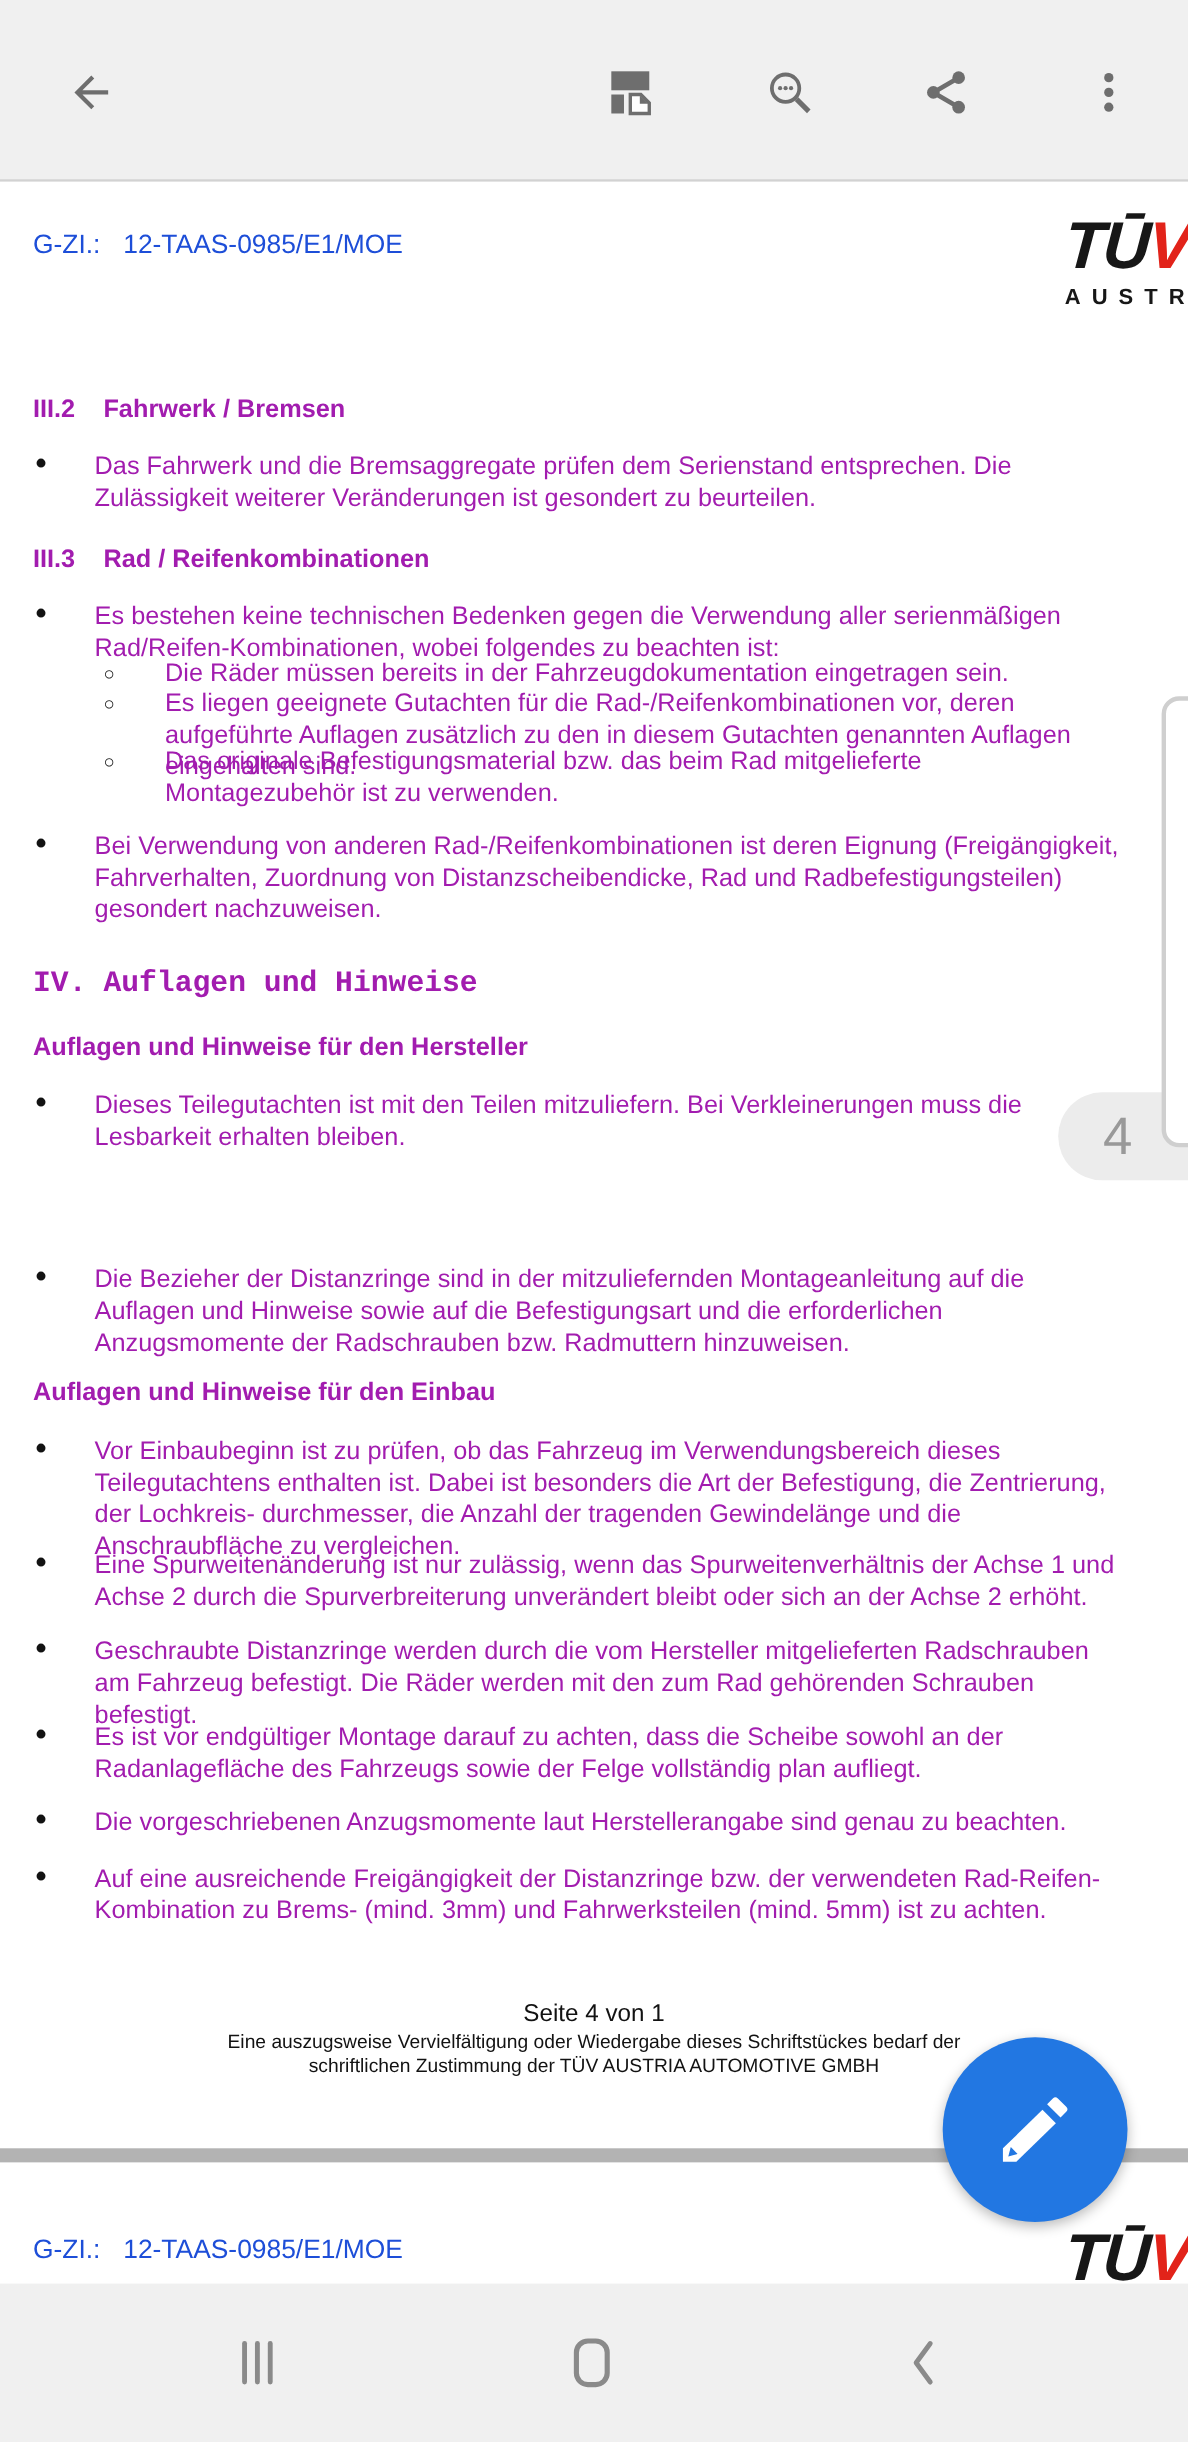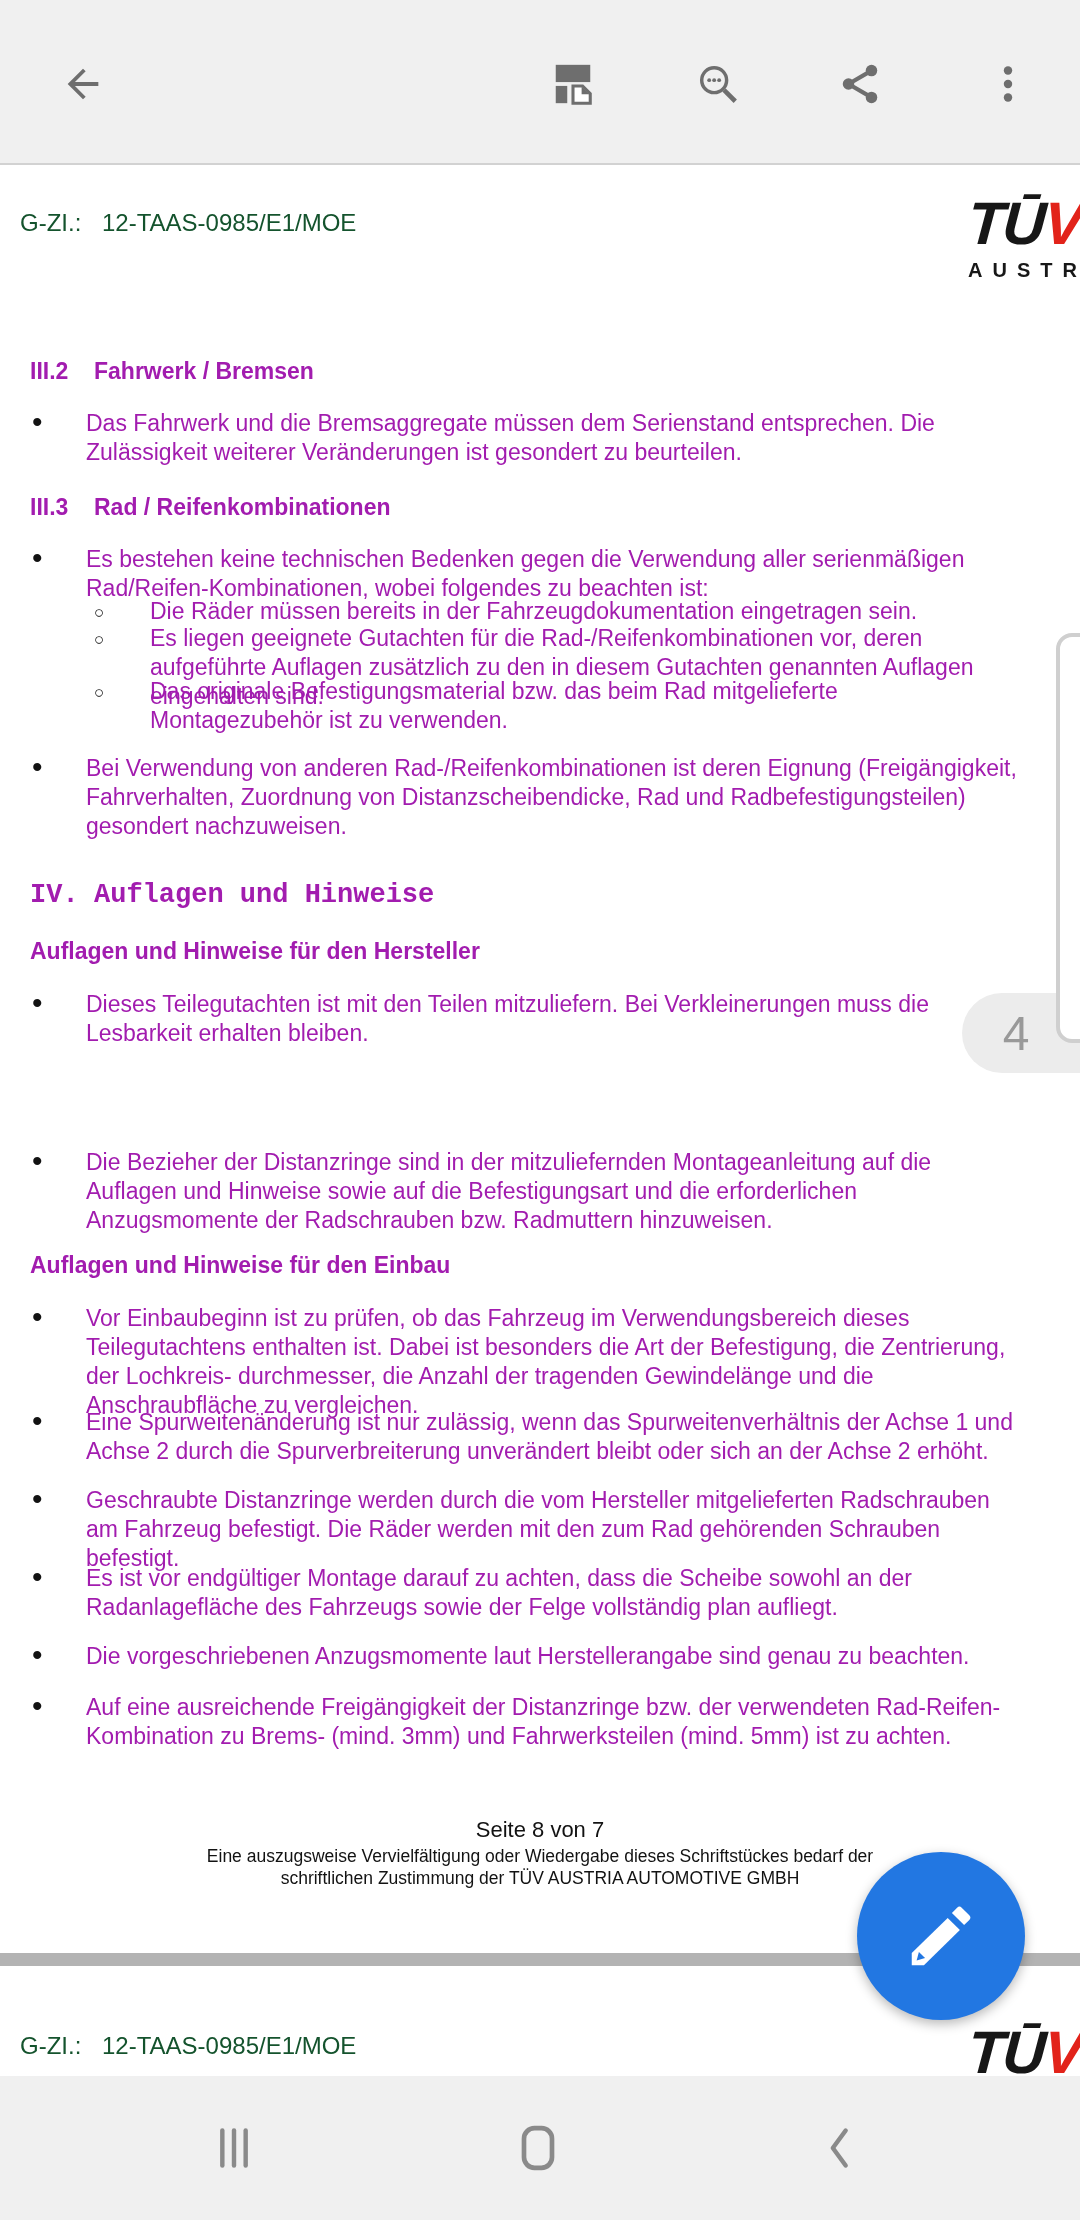--- a/index.html
+++ b/index.html
@@ -12,21 +12,21 @@
            border-bottom:2px solid #d2d2d2;z-index:30;}
   .tbicon{position:absolute;top:61px;width:46px;height:46px;cursor:pointer;}
   .tbicon svg{width:46px;height:46px;display:block;}
 
   
   #page1{top:165px;left:0;width:1080px;height:1788px;background:#ffffff;}
   #page2{top:1966px;left:0;width:1080px;height:110px;background:#ffffff;}
   #pagegap{top:1953px;left:0;width:1080px;height:13px;background:#b3b3b3;}
 
   .doctext{color:#a21caf;font-size:23px;line-height:29px;}
-  .gzi-row{left:20px;font-size:24px;color:#14532d;}
+  .gzi-row{left:30px;font-size:24px;color:#1d4ed8;}
   .gzi-label{display:inline-block;width:82px;}
 
   .sec{left:30px;right:36px;font-weight:bold;}
   .sec .num{display:inline-block;width:64px;}
   .sec-big{font-size:27px;line-height:32px;}
   .sec-big .num{width:64px;}
   .subhead{left:30px;right:36px;font-weight:bold;}
 
   .brow{left:30px;width:990px;}
   .brow .txt{margin-left:56px;}
@@ -116,21 +116,21 @@
   <div class="abs tuvlogo" style="left:968px;top:30px;">
     <div class="tuv-main"><span>TŪ</span><span class="red">V</span></div>
     <div class="tuv-sub">AUSTRIA</div>
   </div>
 
   <div class="abs doctext sec" style="top:192px;">
     <span class="num">III.2</span><span>Fahrwerk / Bremsen</span>
   </div>
 
   <div class="abs doctext brow" style="top:244px;">
-    <div class="txt">Das Fahrwerk und die Bremsaggregate müssen dem Serienstand entsprechen. Die Zulässigkeit weiterer Veränderungen ist gesondert zu beurteilen.</div>
+    <div class="txt">Das Fahrwerk und die Bremsaggregate prüfen dem Serienstand entsprechen. Die Zulässigkeit weiterer Veränderungen ist gesondert zu beurteilen.</div>
   </div>
 
   <div class="abs doctext sec" style="top:328px;">
     <span class="num">III.3</span><span>Rad / Reifenkombinationen</span>
   </div>
 
   <div class="abs doctext brow" style="top:380px;">
     <div class="txt">Es bestehen keine technischen Bedenken gegen die Verwendung aller serienmäßigen Rad/Reifen-Kombinationen, wobei folgendes zu beachten ist:</div>
   </div>
   <div class="abs doctext srow" style="top:432px;">
@@ -174,21 +174,21 @@
   <div class="abs doctext brow" style="top:1399px;">
     <div class="txt">Es ist vor endgültiger Montage darauf zu achten, dass die Scheibe sowohl an der Radanlagefläche des Fahrzeugs sowie der Felge vollständig plan aufliegt.</div>
   </div>
   <div class="abs doctext brow" style="top:1477px;">
     <div class="txt">Die vorgeschriebenen Anzugsmomente laut Herstellerangabe sind genau zu beachten.</div>
   </div>
   <div class="abs doctext brow" style="top:1528px;">
     <div class="txt">Auf eine ausreichende Freigängigkeit der Distanzringe bzw. der verwendeten Rad-Reifen-Kombination zu Brems- (mind. 3mm) und Fahrwerksteilen (mind. 5mm) ist zu achten.</div>
   </div>
 
-  <div class="abs foot-page" style="top:1652px;">Seite 8 von 7</div>
+  <div class="abs foot-page" style="top:1652px;">Seite 4 von 1</div>
   <div class="abs foot-small" style="top:1680px;">Eine auszugsweise Vervielfältigung oder Wiedergabe dieses Schriftstückes bedarf der</div>
   <div class="abs foot-small" style="top:1702px;">schriftlichen Zustimmung der TÜV AUSTRIA AUTOMOTIVE GMBH</div>
 </div>
 
 <div id="pagegap" class="abs"></div>
 
 <div id="page2" class="abs">
   <div class="abs gzi-row" style="top:66px;">
     <span class="gzi-label">G-ZI.:</span><span>12-TAAS-0985/E1/MOE</span>
   </div>

